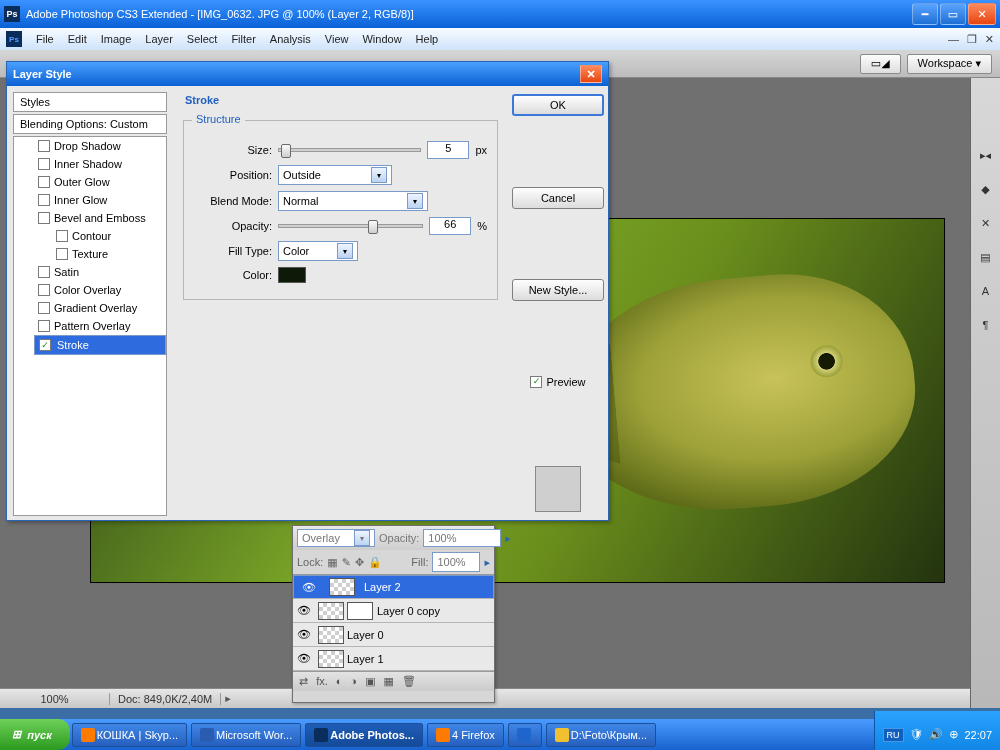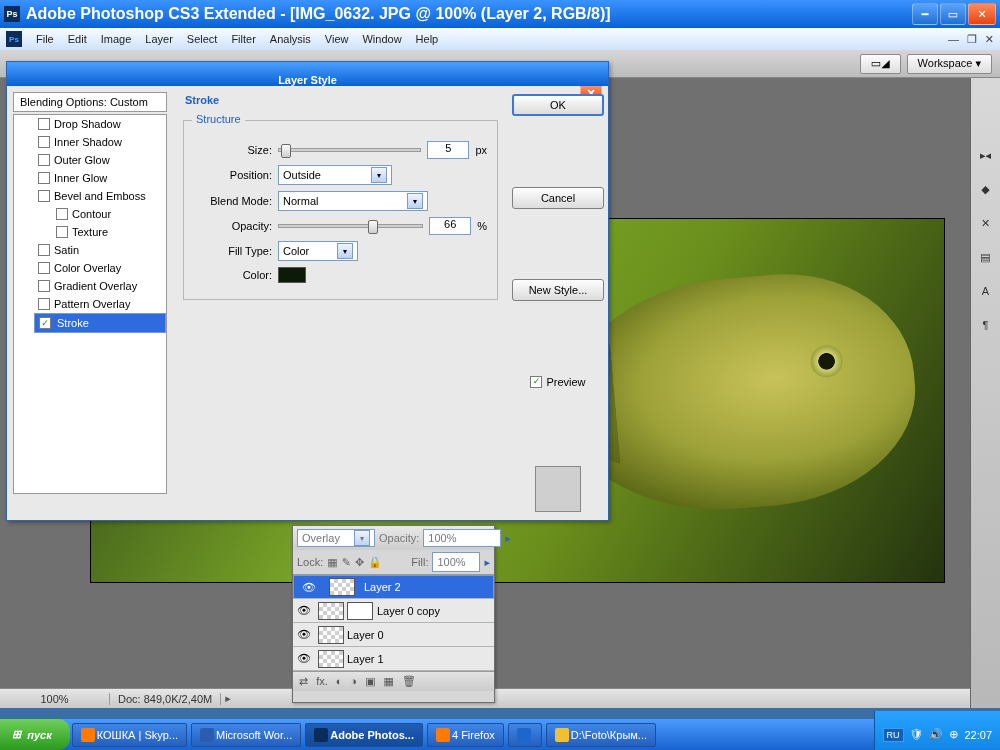--- a/index.html
+++ b/index.html
@@ -1,19 +1,19 @@
 <!DOCTYPE html>
 <html><head>
 <meta charset="utf-8">
 <style>
 * { margin:0; padding:0; box-sizing:border-box; font-family:Tahoma,Arial,sans-serif; font-size:11px; }
 body { width:1000px; height:750px; background:#3b6ea5; overflow:hidden; position:relative; }
 .titlebar { height:28px; background:linear-gradient(#3a93ff,#0961d6); display:flex; align-items:center; padding:0 4px; color:#fff; }
 .titlebar .ps-icon { width:16px; height:16px; background:#0b2d5c; margin-right:6px; display:flex; align-items:center; justify-content:center; font-size:9px; font-weight:bold; }
-.titlebar .title { flex:1; font-weight:bold; font-size:16px; }
+.titlebar .title { flex:1; font-weight:normal; font-size:11px; }
 .winbtns { display:flex; gap:2px; }
 .winbtn { width:26px; height:22px; border:1px solid #fff5; display:flex; align-items:center; justify-content:center; color:#fff; border-radius:3px; }
 .winbtn.min { background:linear-gradient(#5aa4ff,#1f6fd4); }
 .winbtn.max { background:linear-gradient(#5aa4ff,#1f6fd4); }
 .winbtn.close { background:linear-gradient(#ff8a5c,#e64510); width:28px; }
 .menubar { height:22px; background:linear-gradient(#f7fbff,#cfe3fb); display:flex; align-items:center; padding:0 6px; gap:14px; color:#222; }
 .menubar .ps-icon { width:16px; height:16px; background:#0b2d5c; color:#53a0ff; font-size:8px; font-weight:bold; display:flex; align-items:center; justify-content:center; }
 .menubar span.item { cursor:default; }
 .mdi-ctrls { margin-left:auto; display:flex; gap:8px; color:#444; }
 .toolbar { height:28px; background:linear-gradient(#d6d6d6,#bcbcbc); border-bottom:1px solid #888; display:flex; align-items:center; justify-content:flex-end; padding:0 8px; gap:6px; }
@@ -23,21 +23,21 @@
 .fish { position:absolute; right:30px; top:60px; width:350px; height:230px; background:radial-gradient(ellipse at 60% 45%,#c8c35a,#9da138 45%,#5e6b17 75%); border-radius:50% 40% 45% 50% / 55% 50% 50% 50%; transform:rotate(-5deg); }
 .fish::after { content:""; position:absolute; left:-110px; top:55px; width:160px; height:120px; background:radial-gradient(#8d9a2f,#5a6617); clip-path:polygon(0 50%,100% 0,100% 100%); }
 .eye { position:absolute; right:70px; top:75px; width:32px; height:32px; background:radial-gradient(circle,#151a05 35%,#d2cf75 38%,#99a038 70%); border-radius:50%; }
 .statusbar { position:absolute; left:0; right:0; bottom:0; height:20px; background:linear-gradient(#e7e7e7,#c8c8c8); border-top:1px solid #888; display:flex; align-items:center; font-size:10px; color:#333; }
 .statusbar .zoom { width:110px; text-align:center; border-right:1px solid #999; }
 .statusbar .doc { padding:0 8px; border-right:1px solid #999; }
 .side-palette { position:absolute; right:0; top:78px; width:30px; bottom:42px; background:linear-gradient(#d8d8d8,#b8b8b8); border-left:1px solid #666; display:flex; flex-direction:column; align-items:center; padding-top:70px; gap:20px; color:#333; }
 .side-palette div { width:18px; height:14px; display:flex; align-items:center; justify-content:center; }
 
 .dialog { position:absolute; left:6px; top:61px; width:603px; height:460px; background:#e9e9e9; border:1px solid #2a65b5; box-shadow:2px 2px 4px rgba(0,0,0,.3); }
-.dlg-title { height:24px; background:linear-gradient(#4aa0ff,#0a60d2); color:#fff; font-weight:bold; display:flex; align-items:center; padding:12px 6px;flex-direction:column; }
+.dlg-title { height:24px; background:linear-gradient(#4aa0ff,#0a60d2); color:#fff; font-weight:bold; display:flex; align-items:center; padding:0 6px; }
 .dlg-title .x { margin-left:auto; width:22px; height:18px; background:linear-gradient(#ff8a5c,#e64510); border:1px solid #fff6; display:flex; align-items:center; justify-content:center; font-weight:bold; }
 .dlg-body { display:flex; height:calc(100% - 24px); }
 .styles-col { width:166px; padding:6px; }
 .styles-col .hdr { border:1px solid #999; background:#fff; padding:3px 6px; margin-bottom:2px; }
 .styles-col .blend { border:1px solid #999; background:#fff; padding:3px 6px; margin-bottom:2px; }
 .styles-list { border:1px solid #999; background:#fff; height:380px; overflow:hidden; }
 .style-item { display:flex; align-items:center; gap:4px; padding:3px 4px;margin-left:20px; }
 .style-item.indent { padding-left:22px; }
 .style-item.sel { background:#2e6bdf; color:#fff; }
 .chk { width:12px; height:12px; border:1px solid #7a7a7a; background:#fff; display:inline-flex; align-items:center; justify-content:center; font-size:9px; color:#1c8a1c; line-height:1;}
@@ -137,20 +137,21 @@
   <div>¶</div>
 </div>
 
 <div class="dialog">
   <div class="dlg-title">
     <span>Layer Style</span>
     <div class="x">✕</div>
   </div>
   <div class="dlg-body">
     <div class="styles-col">
+      <div class="hdr">Styles</div>
       <div class="blend">Blending Options: Custom</div>
       <div class="styles-list" id="styles-list">
           <div class="style-item">
             <span class="chk"></span>
             <span>Drop Shadow</span>
           </div>
           <div class="style-item">
             <span class="chk"></span>
             <span>Inner Shadow</span>
           </div>

